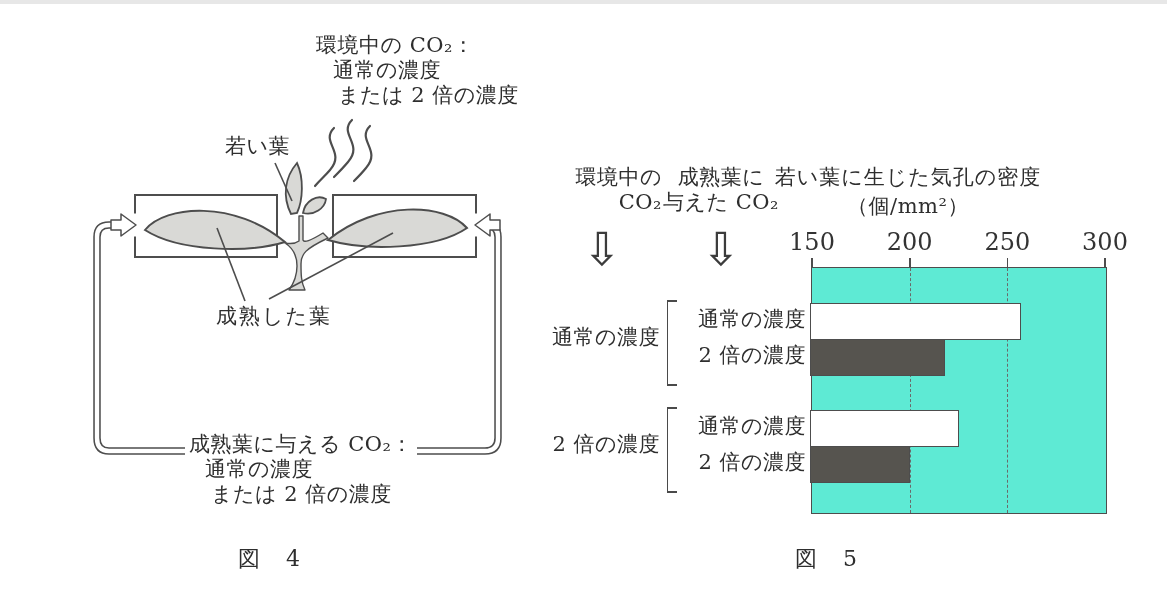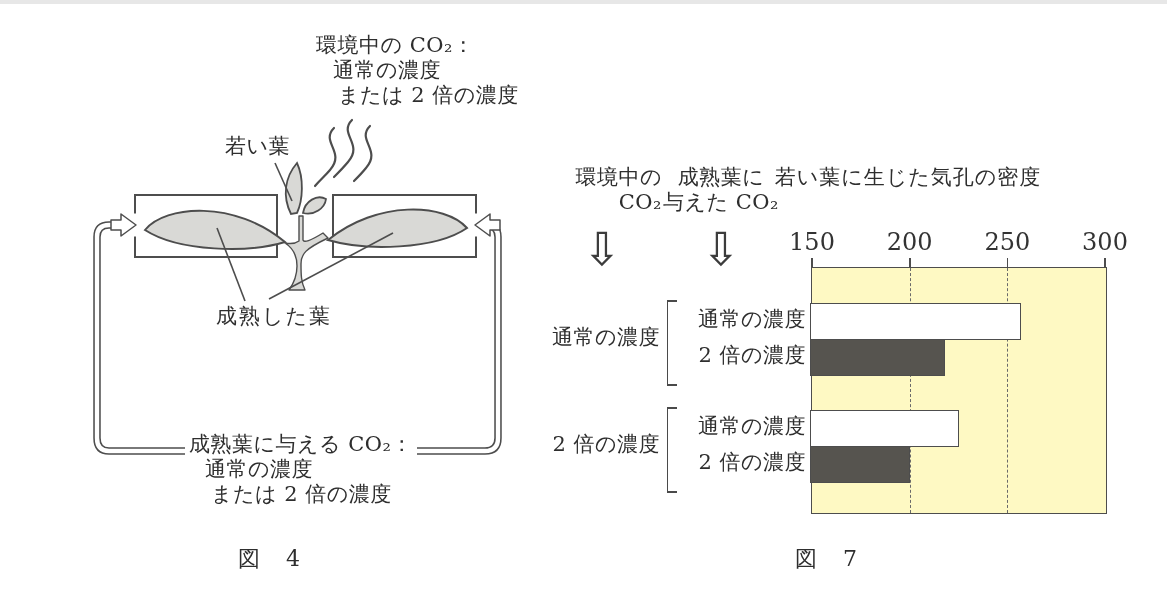--- a/index.html
+++ b/index.html
@@ -14,21 +14,21 @@
   .jp { font-size:21px; line-height:25px; white-space:nowrap; letter-spacing:0.5px; }
   .caption { font-size:22px; letter-spacing:2px; white-space:nowrap; }
   .center { text-align:center; }
   .right { text-align:right; }
   .whitebg { background:#ffffff; padding:0 4px; }
   .down-arrow { font-size:46px; line-height:46px; color:#3c3c3c;
     font-family:"DejaVu Sans","Liberation Sans",sans-serif; }
   
   .plot {
     position:absolute; left:811px; top:267px; width:296px; height:247px;
-    border:1.7px solid #4d4d4d; background:#fef9c3;
+    border:1.7px solid #4d4d4d; background:#5eead4;
   }
   .tick-mark { position:absolute; width:1.7px; height:9px; top:-10px; background:#4d4d4d; }
   .tick-label { position:absolute; top:-40px; width:60px; text-align:center;
     font-size:24px; color:#333; font-family:"DejaVu Serif",serif; }
   .gridline { position:absolute; top:0; bottom:0; width:0;
     border-left:1.6px dashed #6a6a6a; }
   .bar { position:absolute; left:-1.7px; height:37px; border:1.7px solid #4d4d4d; }
   .bar.white { background:#ffffff; }
   .bar.dark  { background:#56544f; }
   .bracket { position:absolute; width:11px; border-left:1.8px solid #4a4a4a; }
@@ -112,20 +112,21 @@
     </div>
     <div class="abs center down-arrow" style="left:572px;top:226px;width:60px;">⇩</div>
 
     <div class="abs jp center" style="left:656px;top:165px;width:130px;">
       <div>成熟葉に</div>
       <div>与えた CO₂</div>
     </div>
     <div class="abs center down-arrow" style="left:691px;top:226px;width:60px;">⇩</div>
 
     <div class="abs jp center" style="left:756px;top:165px;width:304px;letter-spacing:1px;">若い葉に生じた気孔の密度</div>
+    <div class="abs jp center" style="left:756px;top:194px;width:304px;">（個/mm²）</div>
 
     <div class="plot">
         <div class="tick-mark" style="left: -0.8px;"></div>
         <div class="tick-label" style="left: -30px;">150</div>
         <div class="tick-mark" style="left: 96.8667px;"></div>
         <div class="tick-label" style="left: 67.6667px;">200</div>
         <div class="tick-mark" style="left: 194.533px;"></div>
         <div class="tick-label" style="left: 165.333px;">250</div>
         <div class="tick-mark" style="left: 292.2px;"></div>
         <div class="tick-label" style="left: 263px;">300</div>
@@ -141,15 +142,15 @@
         <div class="jp abs right" style="left: 678px; width: 128px; top: 307px;">通常の濃度</div>
         <div class="jp abs right" style="left: 678px; width: 128px; top: 343px;">2 倍の濃度</div>
         <div class="bracket abs" style="left: 667px; top: 300px; height: 86px;"></div>
         <div class="jp abs right" style="left: 540px; width: 120px; top: 325px;">通常の濃度</div>
         <div class="jp abs right" style="left: 678px; width: 128px; top: 414px;">通常の濃度</div>
         <div class="jp abs right" style="left: 678px; width: 128px; top: 450px;">2 倍の濃度</div>
         <div class="bracket abs" style="left: 667px; top: 407px; height: 86px;"></div>
         <div class="jp abs right" style="left: 540px; width: 120px; top: 432px;">2 倍の濃度</div>
       </div>
 
-    <div class="abs caption" style="left:795px;top:544px;">図　7</div>
+    <div class="abs caption" style="left:795px;top:544px;">図　5</div>
   </div>
 </div>
 
 </body></html>

